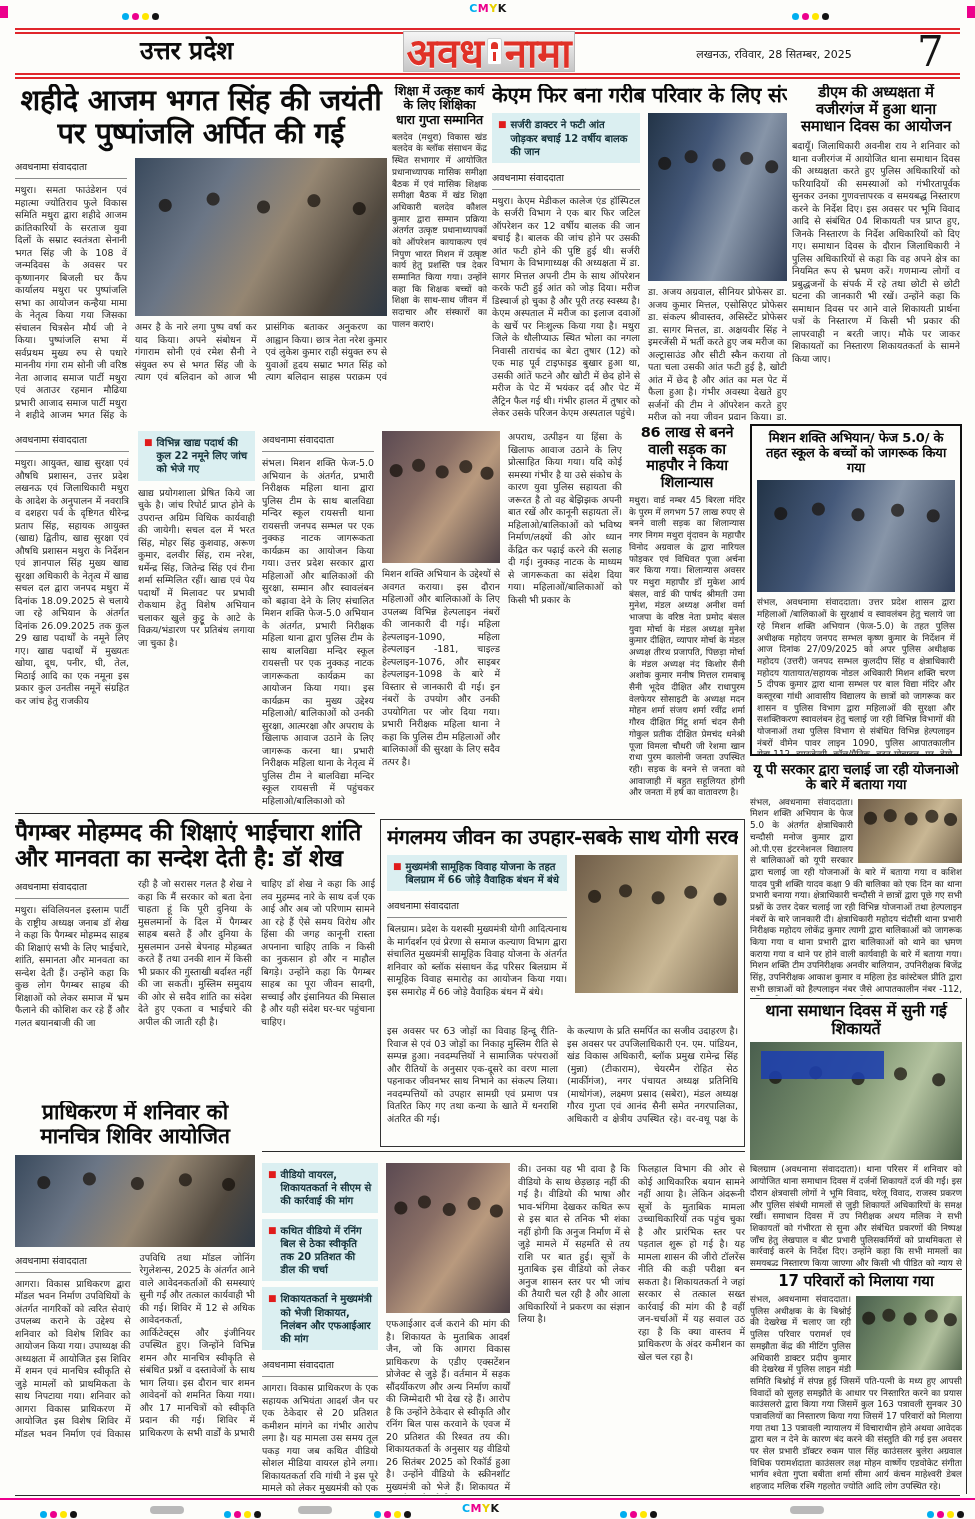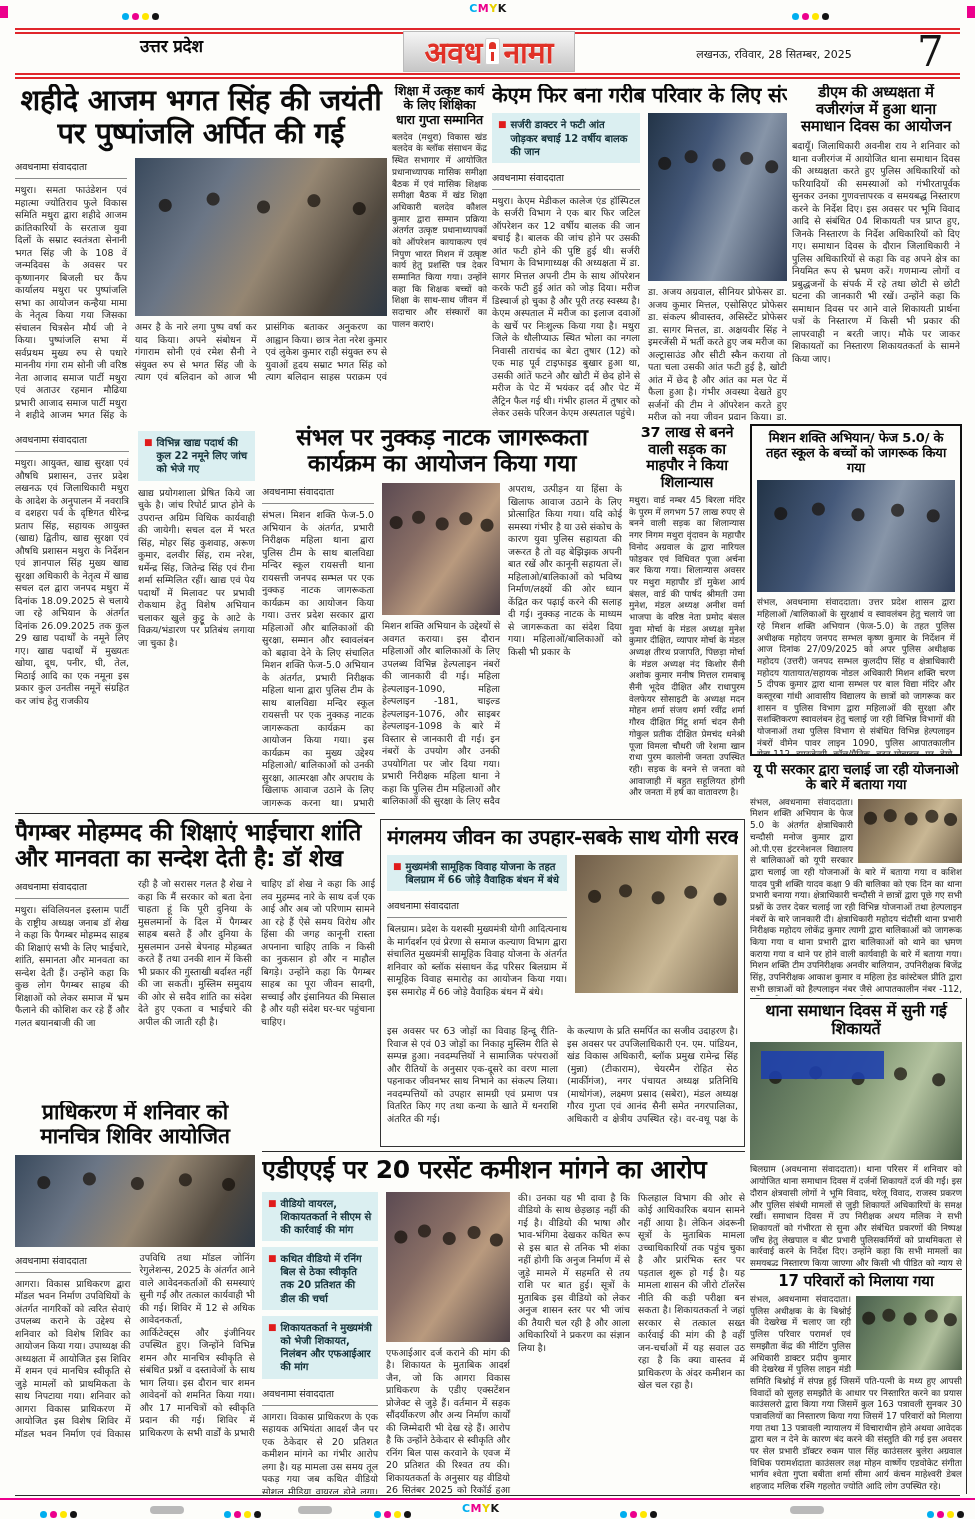--- a/index.html
+++ b/index.html
@@ -35,21 +35,21 @@
   .hr{background:#2a2a2a;height:1px}
   .vr{background:#2a2a2a;width:1px}
   .mag{background:#ec008c}
   .dots span{display:inline-block;width:7px;height:7px;border-radius:50%;margin:0 1.5px;vertical-align:middle}
   .dc{background:#00aeef}.dm{background:#ec008c}.dy{background:#ffe600}.dk{background:#141414}
   .greg{width:34px;height:8px;border-radius:4px;background:#b9b9b9}
   .cmyk{font-size:11px;font-weight:700;letter-spacing:.5px}
   .cmyk .lc{color:#00aeef}.cmyk .lm{color:#ec008c}.cmyk .ly{color:#e8d000}.cmyk .lk{color:#141414}
   .mast{display:flex;align-items:center;justify-content:center;
     background:linear-gradient(#f5f5f5,#c6c6c6);border:1px solid #bbb}
-  .mast .t{color:#e03127;font-size:30px;font-weight:700;text-shadow:0 1px 0 #fff}
+  .mast .t{color:#e03127;font-size:40px;font-weight:700;text-shadow:0 1px 0 #fff}
   .mlogo{width:15px;height:27px;background:#fff;border:1px solid #d0d0d0;border-radius:2px;
     margin:0 3px;position:relative}
   .mlogo::before{content:"";position:absolute;left:3px;top:3px;width:7px;height:7px;
     border-radius:50% 50% 0 0;background:#e03127}
   .mlogo::after{content:"";position:absolute;left:5px;bottom:3px;width:3px;height:9px;background:#e03127}
   .cols2{columns:2;column-gap:9px}
   .cols3{columns:3;column-gap:9px}
   .byline.keep{break-inside:avoid}
   .box{border:2px solid #111;padding:5px}
   .box1{border:1px solid #333;padding:6px}
@@ -59,21 +59,21 @@
 
 <div class="sheet">
 
   <div class="abs mag" style="left:0;top:6;width:8px;height:12px;top:6px"></div>
   <div class="abs dots" style="left:120px;top:6px"><span class="dc"></span><span class="dm"></span><span class="dy"></span><span class="dk"></span></div>
   <div class="abs cmyk ctr" style="left:438px;top:2px;width:100px"><span class="lc">C</span><span class="lm">M</span><span class="ly">Y</span><span class="lk">K</span></div>
   <div class="abs dots" style="left:790px;top:6px"><span class="dc"></span><span class="dm"></span><span class="dy"></span><span class="dk"></span></div>
   <div class="abs mag" style="right:0;top:6px;width:8px;height:12px"></div>
 
   <div class="abs dblr" style="left:15px;top:28px;width:945px"></div>
-  <div class="abs hl" style="left:140px;top:37px;font-size:17px">उत्तर प्रदेश</div>
+  <div class="abs hl" style="left:140px;top:37px;font-size:25px">उत्तर प्रदेश</div>
   <div class="abs mast" style="left:403px;top:31px;width:172px;height:41px">
     <span class="t">अवध</span>
     <span class="mlogo"></span>
     <span class="t">नामा</span>
   </div>
   <div class="abs ctr" style="left:654px;top:46px;width:240px;font-size:11px;font-weight:400">लखनऊ, रविवार, 28 सितम्बर, 2025</div>
   <div class="abs" style="left:917px;top:27px;font-size:42px;font-family:'DejaVu Serif',serif">7</div>
   <div class="abs dblr" style="left:15px;top:73px;width:945px"></div>
 
   <div class="abs" style="left:15px;top:84px;width:372px;height:336px;overflow:hidden">
@@ -131,38 +131,37 @@
         <div class="kick">
             <span class="sq">■</span>
             <span>विभिन्न खाद्य पदार्थ की कुल 22 नमूने लिए जांच को भेजे गए</span>
           </div>
         <div class="bd">खाद्य प्रयोगशाला प्रेषित किये जा चुके है। जांच रिपोर्ट प्राप्त होने के उपरान्त अग्रिम विधिक कार्यवाही की जायेगी। सचल दल में भरत सिंह, मोहर सिंह कुशवाह, अरूण कुमार, दलवीर सिंह, राम नरेश, धर्मेन्द्र सिंह, जितेन्द्र सिंह एवं रीना शर्मा सम्मिलित रहीं। खाद्य एवं पेय पदार्थों में मिलावट पर प्रभावी रोकथाम हेतु विशेष अभियान चलाकर खुले कुट्टू के आटे के विक्रय/भंडारण पर प्रतिबंध लगाया जा चुका है।</div>
       </div>
     </div>
   </div>
 
   <div class="abs" style="left:262px;top:424px;width:360px;height:384px;overflow:hidden">
-    <div class="hl ctr" style="font-size:23px">संभल पर नुक्कड़ नाटक जागरूकता कार्यक्रम का आयोजन किया गया</div>
     <div style="display:flex;gap:8px;margin-top:7px">
       <div style="width:112px;flex:none">
         <div class="byline">अवधनामा संवाददाता</div>
         <div class="bd">संभल। मिशन शक्ति फेज-5.0 अभियान के अंतर्गत, प्रभारी निरीक्षक महिला थाना द्वारा पुलिस टीम के साथ बालविद्या मन्दिर स्कूल रायसत्ती थाना रायसत्ती जनपद सम्भल पर एक नुक्कड़ नाटक जागरूकता कार्यक्रम का आयोजन किया गया। उत्तर प्रदेश सरकार द्वारा महिलाओं और बालिकाओं की सुरक्षा, सम्मान और स्वावलंबन को बढ़ावा देने के लिए संचालित मिशन शक्ति फेज-5.0 अभियान के अंतर्गत, प्रभारी निरीक्षक महिला थाना द्वारा पुलिस टीम के साथ बालविद्या मन्दिर स्कूल रायसत्ती पर एक नुक्कड़ नाटक जागरूकता कार्यक्रम का आयोजन किया गया। इस कार्यक्रम का मुख्य उद्देश्य महिलाओ/ बालिकाओं को उनकी सुरक्षा, आत्मरक्षा और अपराध के खिलाफ आवाज उठाने के लिए जागरूक करना था। प्रभारी निरीक्षक महिला थाना के नेतृत्व में पुलिस टीम ने बालविद्या मन्दिर स्कूल रायसत्ती में पहुंचकर महिलाओ/बालिकाओ को</div>
       </div>
       <div style="width:118px;flex:none">
         <div class="ph ph5" style="width:100%;height:132px"></div>
         <div class="bd" style="margin-top:5px">मिशन शक्ति अभियान के उद्देश्यों से अवगत कराया। इस दौरान महिलाओं और बालिकाओं के लिए उपलब्ध विभिन्न हेल्पलाइन नंबरों की जानकारी दी गई। महिला हेल्पलाइन-1090, महिला हेल्पलाइन -181, चाइल्ड हेल्पलाइन-1076, और साइबर हेल्पलाइन-1098 के बारे में विस्तार से जानकारी दी गई। इन नंबरों के उपयोग और उनकी उपयोगिता पर जोर दिया गया। प्रभारी निरीक्षक महिला थाना ने कहा कि पुलिस टीम महिलाओं और बालिकाओं की सुरक्षा के लिए सदैव तत्पर है।</div>
       </div>
       <div style="flex:1">
         <div class="bd">अपराध, उत्पीड़न या हिंसा के खिलाफ आवाज उठाने के लिए प्रोत्साहित किया गया। यदि कोई समस्या गंभीर है या उसे संकोच के कारण युवा पुलिस सहायता की जरूरत है तो वह बेझिझक अपनी बात रखें और कानूनी सहायता लें। महिलाओ/बालिकाओं को भविष्य निर्माण/लक्ष्यों की ओर ध्यान केंद्रित कर पढ़ाई करने की सलाह दी गई। नुक्कड़ नाटक के माध्यम से जागरूकता का संदेश दिया गया। महिलाओं/बालिकाओं को किसी भी प्रकार के</div>
       </div>
     </div>
   </div>
 
   <div class="abs" style="left:629px;top:424px;width:116px;height:384px;overflow:hidden">
-    <div class="hl ctr" style="font-size:14.5px">37 लाख से बनने वाली सड़क का माहपौर ने किया शिलान्यास</div>
+    <div class="hl ctr" style="font-size:14.5px">86 लाख से बनने वाली सड़क का माहपौर ने किया शिलान्यास</div>
     <div class="bd sm" style="margin-top:5px">मथुरा। वार्ड नम्बर 45 बिरला मंदिर के पुरम में लगभग 57 लाख रुपए से बनने वाली सड़क का शिलान्यास नगर निगम मथुरा वृंदावन के महापौर विनोद अग्रवाल के द्वारा नारियल फोड़कर एवं विधिवत पूजा अर्चना कर किया गया। शिलान्यास अवसर पर मथुरा महापौर डॉ मुकेश आर्य बंसल, वार्ड की पार्षद श्रीमती उमा मुनेश, मंडल अध्यक्ष अनीश वर्मा भाजपा के वरिष्ठ नेता प्रमोद बंसल युवा मोर्चा के मंडल अध्यक्ष मुनेश कुमार दीक्षित, व्यापार मोर्चा के मंडल अध्यक्ष तीरथ प्रजापति, पिछड़ा मोर्चा के मंडल अध्यक्ष नंद किशोर सैनी अशोक कुमार मनीष मित्तल रामबाबू सैनी भूदेव दीक्षित और राधापुरम वेलफेयर सोसाइटी के अध्यक्ष मदन मोहन शर्मा संजय शर्मा रवींद्र शर्मा गौरव दीक्षित मिंटू शर्मा चंदन सैनी गोकुल प्रतीक दीक्षित प्रेमचंद धनेश्री पूजा विमला चौधरी जी रेशमा खान राधा पुरम कालोनी जनता उपस्थित रही। सड़क के बनने से जनता को आवाजाही में बहुत सहूलियत होगी और जनता में हर्ष का वातावरण है।</div>
   </div>
 
   <div class="abs box" style="left:750px;top:424px;width:212px;height:332px;overflow:hidden">
     <div class="hl ctr" style="font-size:13px">मिशन शक्ति अभियान/ फेज 5.0/ के तहत स्कूल के बच्चों को जागरूक किया गया</div>
     <div class="ph ph2" style="width:100%;height:112px;margin:5px 0"></div>
     <div class="bd sm">संभल, अवधनामा संवाददाता। उत्तर प्रदेश शासन द्वारा महिलाओं /बालिकाओं के सुरक्षार्थ व स्वावलंबन हेतु चलाये जा रहे मिशन शक्ति अभियान (फेज-5.0) के तहत पुलिस अधीक्षक महोदय जनपद सम्भल कृष्ण कुमार के निर्देशन में आज दिनांक 27/09/2025 को अपर पुलिस अधीक्षक महोदय (उत्तरी) जनपद सम्भल कुलदीप सिंह व क्षेत्राधिकारी महोदय यातायात/सहायक नोडल अधिकारी मिशन शक्ति चरण 5 दीपक कुमार द्वारा थाना सम्भल पर बाल विद्या मंदिर और कस्तूरबा गांधी आवासीय विद्यालय के छात्रों को जागरूक कर शासन व पुलिस विभाग द्वारा महिलाओं की सुरक्षा और सशक्तिकरण स्वावलंबन हेतु चलाई जा रही विभिन्न विभागों की योजनाओं तथा पुलिस विभाग से संबंधित विभिन्न हेल्पलाइन नंबरों वीमेन पावर लाइन 1090, पुलिस आपातकालीन सेवा-112 इमरजेन्सी कॉल/पैनिक बटन-मोबाइल पर डेमो, सीएम0 हेल्प लाइन 1076, स्वास्थ्य सेवा हेल्प लाइन-102, एम्बुलेंस सेवा-108, महिला हेल्प लाईन-181, साइबर क्राइम हेल्पलाइन 1930 आदि की जानकारी दी गयी। महोदय ने छात्रों द्वारा पूछे गए सभी प्रश्नों के उत्तर देकर जागरूक किया गया तथा थाना प्रभारी निरीक्षक सम्भल गजेन्द्र सिंह द्वारा छात्रों को थाने का भ्रमण कराकर थाने की कार्यशैली के बारे में जानकारी दी गई।</div>
   </div>
 
   <div class="abs" style="left:750px;top:762px;width:212px;height:234px;overflow:hidden">
@@ -228,21 +227,20 @@
     <div class="ph ph1" style="width:100%;height:92px;margin:6px 0 5px"></div>
     <div class="cols2" style="height:190px;overflow:hidden">
       <div class="byline keep">अवधनामा संवाददाता</div>
       <div class="bd">आगरा। विकास प्राधिकरण द्वारा मॉडल भवन निर्माण उपविधियों के अंतर्गत नागरिकों को त्वरित सेवाएं उपलब्ध कराने के उद्देश्य से शनिवार को विशेष शिविर का आयोजन किया गया। उपाध्यक्ष की अध्यक्षता में आयोजित इस शिविर में शमन एवं मानचित्र स्वीकृति से जुड़े मामलों को प्राथमिकता के साथ निपटाया गया। शनिवार को आगरा विकास प्राधिकरण में आयोजित इस विशेष शिविर में मॉडल भवन निर्माण एवं विकास उपविधि तथा मॉडल जोनिंग रेगुलेशन्स, 2025 के अंतर्गत आने वाले आवेदनकर्ताओं की समस्याएं सुनी गईं और तत्काल कार्यवाही भी की गई। शिविर में 12 से अधिक आवेदनकर्ता,</div>
       <div class="bd">आर्किटेक्ट्स और इंजीनियर उपस्थित हुए। जिन्होंने विभिन्न शमन और मानचित्र स्वीकृति से संबंधित प्रश्नों व दस्तावेजों के साथ भाग लिया। इस दौरान चार शमन आवेदनों को शमनित किया गया। और 17 मानचित्रों को स्वीकृति प्रदान की गई। शिविर में प्राधिकरण के सभी वार्डों के प्रभारी प्रवर्तन अधिकारी, नगर नियोजक, तथा सहायक अभियंता एवं अपर अभियंता (प्रवर्तन/मानचित्र) मौजूद रहे। प्राधिकरण द्वारा आमजन से आग्रह किया गया है कि वे प्रत्येक शनिवार द्वितीय शनिवार एवं सार्वजनिक अवकाश को छोड़कर आयोजित इस विशेष शिविर में भाग लें और मॉडल उपविधियों के अंतर्गत मिलने वाली सुविधाओं का अधिक से अधिक लाभ उठाएं।</div>
     </div>
   </div>
 
   <div class="abs hr" style="left:262px;top:1151px;width:483px"></div>
   <div class="abs" style="left:262px;top:1156px;width:483px;height:338px;overflow:hidden">
-    <div class="hl nowrap" style="font-size:25px">एडीएएई पर 20 परसेंट कमीशन मांगने का आरोप</div>
     <div style="display:flex;gap:8px;margin-top:7px">
       <div style="width:116px;flex:none">
         <div class="kick">
             <span class="sq">■</span>
             <span>वीडियो वायरल, शिकायतकर्ता ने सीएम से की कार्रवाई की मांग</span>
           </div>
         <div class="kick">
             <span class="sq">■</span>
             <span>कथित वीडियो में रनिंग बिल से ठेका स्वीकृति तक 20 प्रतिशत की डील की चर्चा</span>
           </div>

